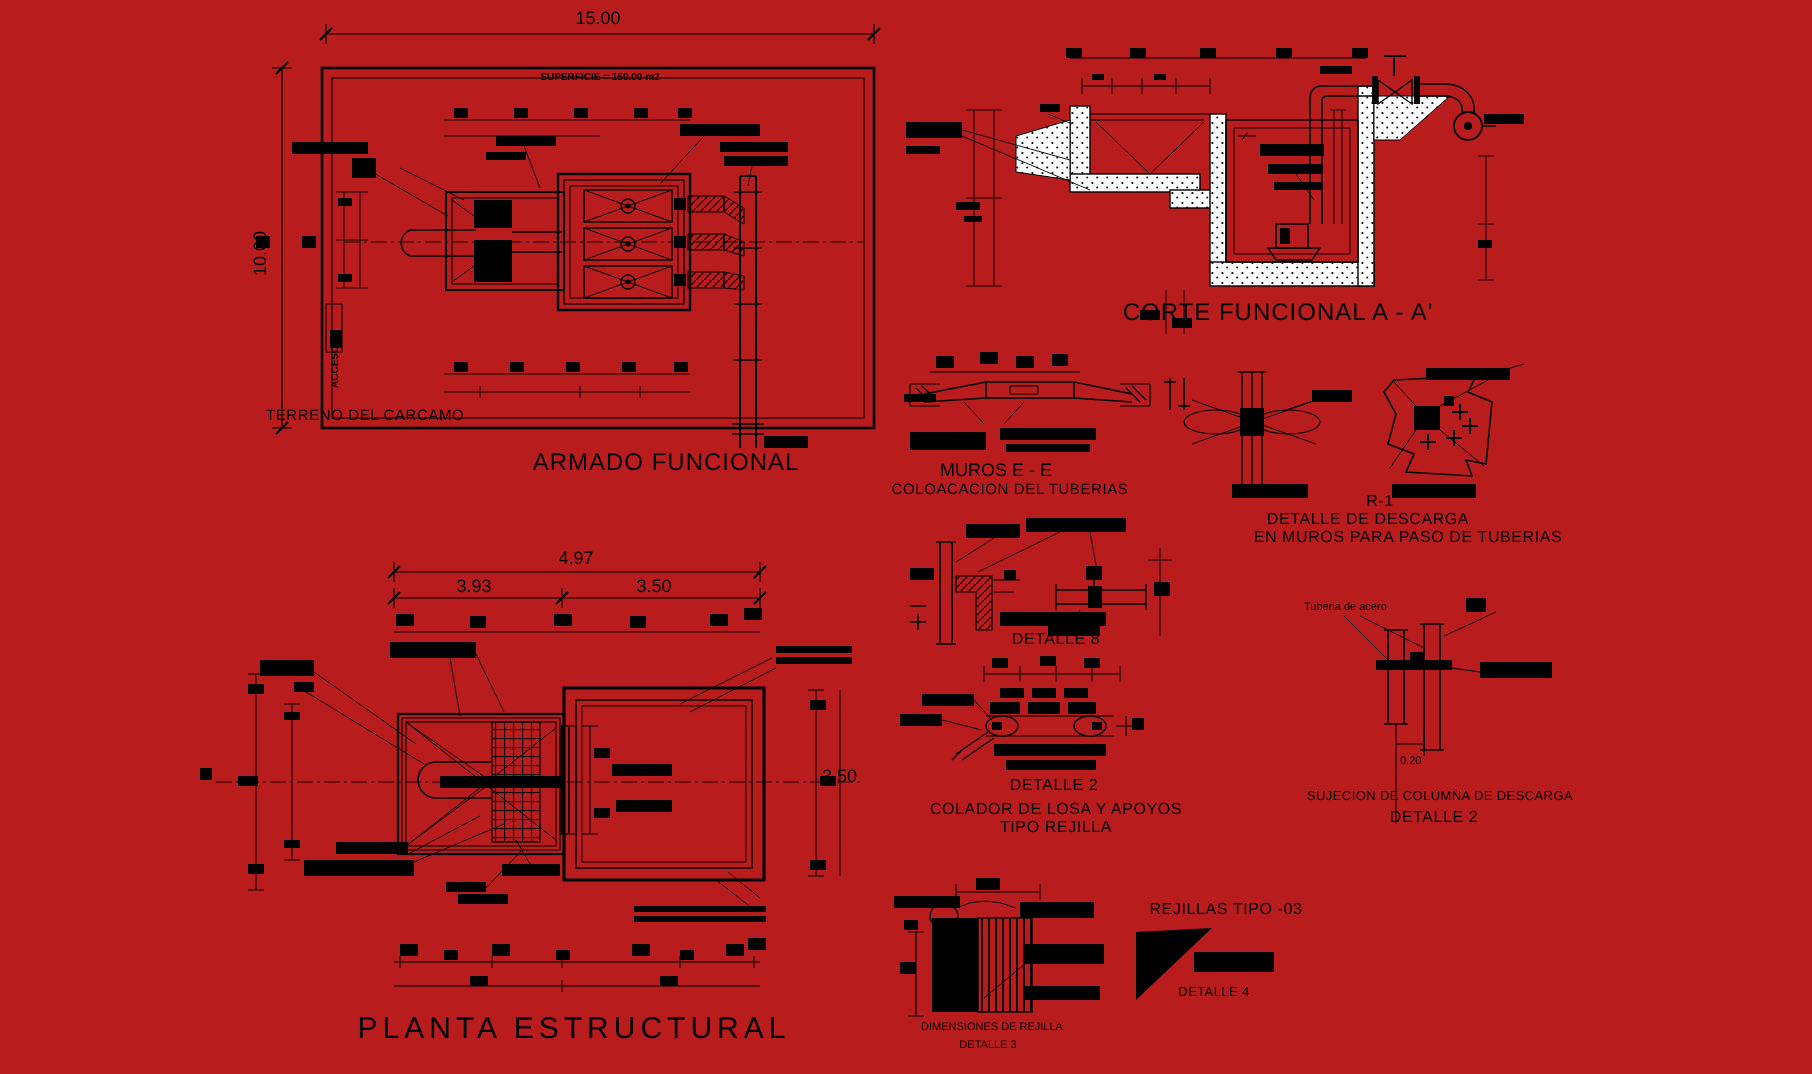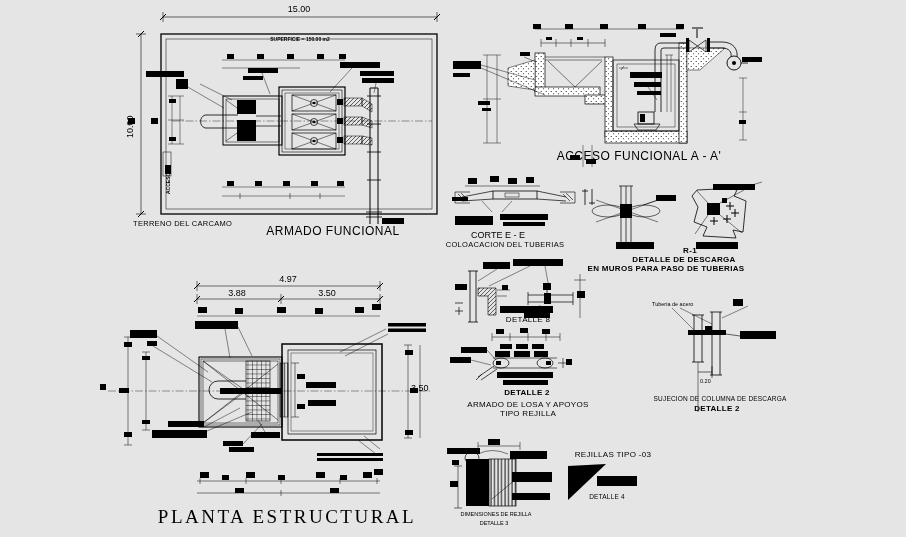--- a/index.html
+++ b/index.html
@@ -1,26 +1,26 @@
 <!DOCTYPE html>
 <html><head>
 <meta charset="utf-8">
 <style>
   html,body{margin:0;padding:0;background:#fff;}
-  #sheet{position:relative;width:906px;height:537px;background:#e5e5e5;overflow:hidden;
+  #sheet{position:relative;width:906px;height:537px;background:#b91c1c;overflow:hidden;
          font-family:"Liberation Sans", sans-serif;color:#000;}
   #linework{position:absolute;left:0;top:0;}
   .lbl{position:absolute;white-space:nowrap;color:#000;line-height:1;}
   .c{transform:translateX(-50%);}
   .v{transform:rotate(-90deg);transform-origin:left top;}
-  .t14{font-size:19px;letter-spacing:2.5px;font-family:Liberation Serif, serif;}
+  .t14{font-size:15px;letter-spacing:2.5px;}
   .t12{font-size:12px;letter-spacing:0.5px;}
   .t9{font-size:9px;}
   .t8{font-size:8px;letter-spacing:0.3px;}
-  .t8b{font-size:8px;font-weight:bold;letter-spacing:0.3px;}
+  .t8b{font-size:8px;font-weight:normal;letter-spacing:0.3px;}
   .t7{font-size:7.5px;letter-spacing:0.3px;}
   .t6{font-size:6.5px;letter-spacing:0.2px;}
   .t5{font-size:5.5px;}
   .t4{font-size:5px;font-weight:bold;}
 </style>
 </head>
 <body>
 
 <div id="sheet">
 
@@ -404,45 +404,45 @@
   <g>
     <polygon points="568,466 606,464 568,500" fill="#000" stroke="none"></polygon>
     <rect x="597" y="476" width="40" height="10" fill="#000" stroke="none"></rect>
   </g>
 </svg>
 
   <span class="lbl t9 c" style="left:299px;top:5px">15.00</span>
   <span class="lbl t9 v" style="left:126px;top:138px">10.00</span>
   <span class="lbl t4 c" style="left:300px;top:37px">SUPERFICIE = 150.00 m2</span>
   <span class="lbl t4 v" style="left:166px;top:194px">ACCESO</span>
-  <span class="lbl t7" style="left:133px;top:220px">TERRENO DEL CARCAMO</span>
+  <span class="lbl t7" style="left:133px;top:204px">TERRENO DEL CARCAMO</span>
   <span class="lbl t12 c" style="left:333px;top:225px">ARMADO FUNCIONAL</span>
 
-  <span class="lbl t12 c" style="left:639px;top:150px">ACCESO FUNCIONAL A  - A'</span>
-
-  <span class="lbl t9 c" style="left:498px;top:231px">CORTE  E - E</span>
+  <span class="lbl t12 c" style="left:639px;top:150px">CORTE FUNCIONAL A  - A'</span>
+
+  <span class="lbl t9 c" style="left:498px;top:231px">MUROS  E - E</span>
   <span class="lbl t7 c" style="left:505px;top:241px">COLOACACION DEL TUBERIAS</span>
 
   <span class="lbl t8b c" style="left:690px;top:247px">R-1</span>
   <span class="lbl t8b c" style="left:684px;top:256px">DETALLE DE DESCARGA</span>
-  <span class="lbl t8b c" style="left:666px;top:265px">EN MUROS PARA PASO DE TUBERIAS</span>
+  <span class="lbl t8b c" style="left:704px;top:265px">EN MUROS PARA PASO DE TUBERIAS</span>
 
   <span class="lbl t8 c" style="left:528px;top:316px">DETALLE 8</span>
 
   <span class="lbl t8b c" style="left:527px;top:389px">DETALLE 2</span>
-  <span class="lbl t8 c" style="left:528px;top:401px">ARMADO DE LOSA Y APOYOS</span>
+  <span class="lbl t8 c" style="left:528px;top:401px">COLADOR DE LOSA Y APOYOS</span>
   <span class="lbl t8 c" style="left:528px;top:410px">TIPO REJILLA</span>
 
   <span class="lbl t5" style="left:652px;top:302px">Tuberia de acero</span>
   <span class="lbl t5" style="left:700px;top:379px">0.20</span>
   <span class="lbl t6 c" style="left:720px;top:396px">SUJECION DE COLUMNA DE DESCARGA</span>
   <span class="lbl t8b c" style="left:717px;top:405px">DETALLE 2</span>
 
   <span class="lbl t9 c" style="left:288px;top:275px">4.97</span>
-  <span class="lbl t9 c" style="left:237px;top:289px">3.88</span>
+  <span class="lbl t9 c" style="left:237px;top:289px">3.93</span>
   <span class="lbl t9 c" style="left:327px;top:289px">3.50</span>
   <span class="lbl t9" style="left:411px;top:384px">3.50</span>
   <span class="lbl t14 c" style="left:287px;top:507px">PLANTA ESTRUCTURAL</span>
 
   <span class="lbl t8 c" style="left:613px;top:451px">REJILLAS TIPO -03</span>
   <span class="lbl t6 c" style="left:607px;top:494px">DETALLE  4</span>
 
   <span class="lbl t5 c" style="left:496px;top:512px">DIMENSIONES DE REJILLA</span>
   <span class="lbl t5 c" style="left:494px;top:521px">DETALLE 3</span>
 

